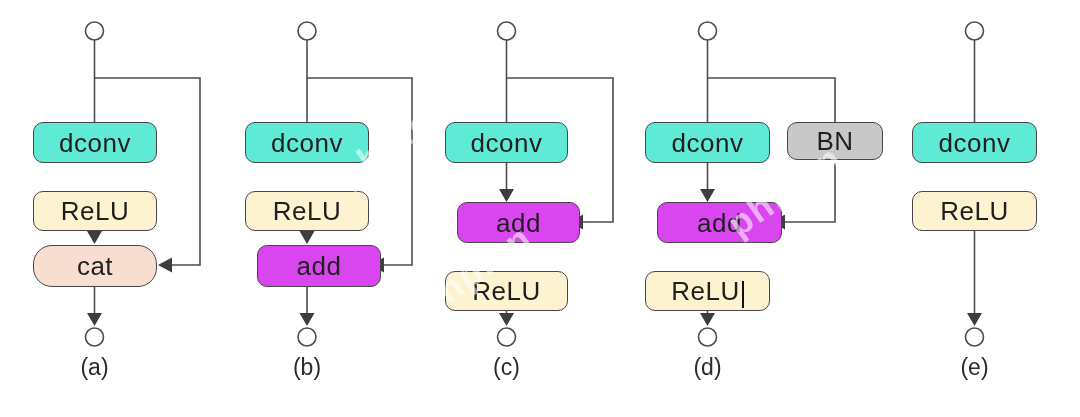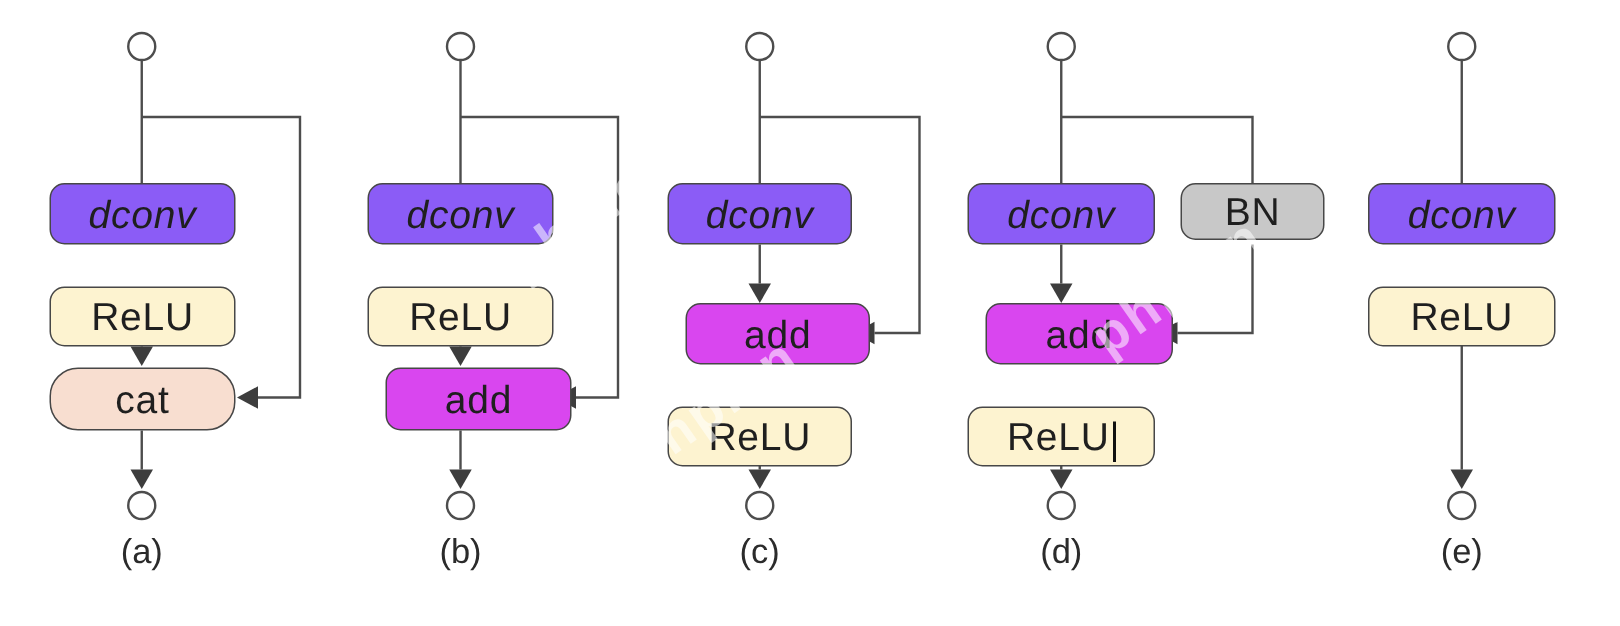--- a/index.html
+++ b/index.html
@@ -10,21 +10,21 @@
   }
   #figure{position:absolute;left:0;top:0;width:1080px;height:417px;}
   svg.wires{position:absolute;left:0;top:0;width:1080px;height:417px;}
   .node{
     position:absolute;box-sizing:border-box;
     border:1.6px solid #474747;border-radius:10px;
     display:flex;align-items:center;justify-content:center;
     font-size:26px;color:#1f1f1f;line-height:1;
     letter-spacing:0.5px;
   }
-  .fill-dconv{background:#8b5cf6;font-style:italic;}
+  .fill-dconv{background:#5eead4;}
   .fill-relu{background:#fdf3d0;margin-top:28px;}
   .fill-cat{background:#f8ded0;border-radius:19px;}
   .fill-add{background:#d946ef;margin-left:12px;}
   .fill-bn{background:#c8c8c8;}
   .caption{
     position:absolute;top:354px;width:80px;text-align:center;
     font-size:23px;color:#2b2b2b;
   }
   .caret{
     display:inline-block;width:2px;height:27px;background:#111;

